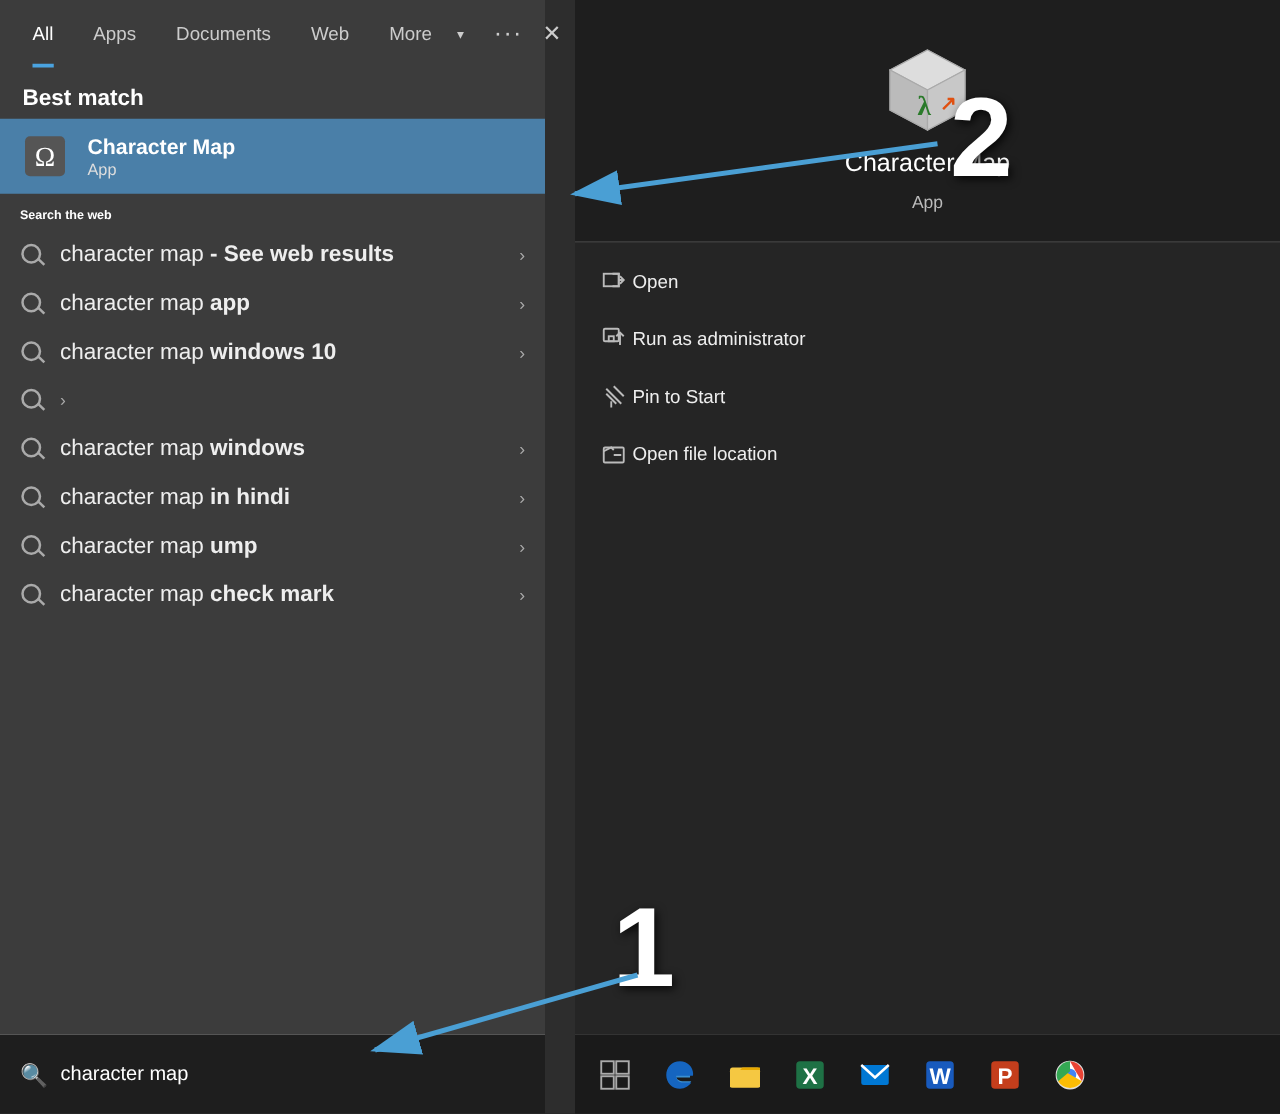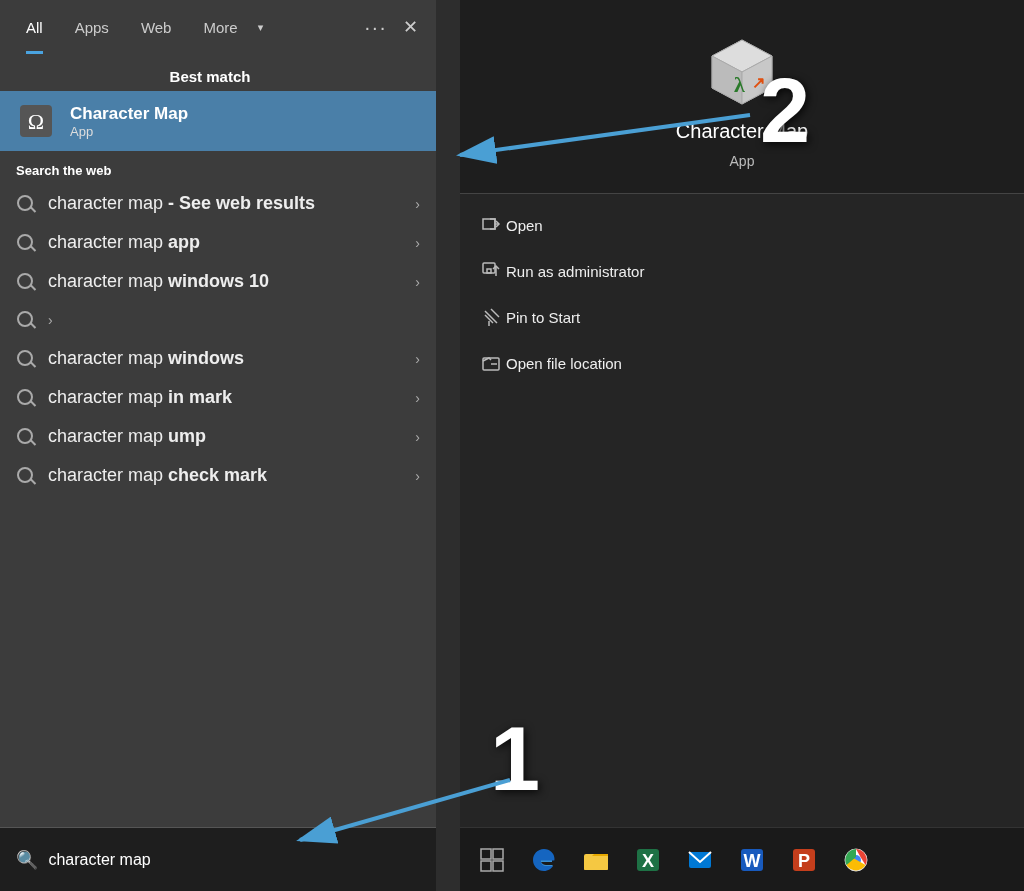--- a/index.html
+++ b/index.html
@@ -78,25 +78,24 @@
 
     
     .results-area {
       flex: 1;
       overflow-y: auto;
       padding: 0;
     }
 
     .section-label {
       color: #fff;
-      font-size: 15px;
+      font-size: 18px;
       font-weight: 600;
-      padding: 14px 16px 6px 0;
+      padding: 14px 16px 6px 18px;
       text-transform: none;
-      text-align: center;
     }
 
     
     .best-match-item {
       display: flex;
       align-items: center;
       background: #4a7fa8;
       padding: 10px 16px;
       cursor: pointer;
       gap: 14px;
@@ -113,21 +112,21 @@
       font-weight: 600;
     }
     .best-match-sub {
       color: #ddd;
       font-size: 13px;
     }
 
     
     .web-section-label {
       color: #fff;
-      font-size: 13px;
+      font-size: 10px;
       font-weight: 600;
       padding: 12px 16px 6px 16px;
     }
 
     .search-item {
       display: flex;
       align-items: center;
       padding: 9px 16px;
       cursor: pointer;
       gap: 12px;
@@ -319,20 +318,23 @@
 <div class="search-panel">
 
   <div class="tabs">
     <div class="tab active">
       <span>All</span>
     </div>
     <div class="tab">
       <span>Apps</span>
     </div>
     <div class="tab">
+      <span>Documents</span>
+    </div>
+    <div class="tab">
       <span>Web</span>
     </div>
     <div class="tab tab-more">
       <span>More</span>
       <span style="font-size:11px; color:#ccc;">▾</span>
     </div>
     <div class="tabs-spacer"></div>
     <div class="tabs-dots">···</div>
     <div class="tabs-close">✕</div>
   </div>
@@ -402,21 +404,21 @@
         character map <b>windows</b>
       </div>
       <div class="search-item-chevron">›</div>
     </div>
 
     <div class="search-item">
       <div class="search-item-icon">
         <span class="magnifier"></span>
       </div>
       <div class="search-item-text">
-        character map <b>in mark</b>
+        character map <b>in hindi</b>
       </div>
       <div class="search-item-chevron">›</div>
     </div>
 
     <div class="search-item">
       <div class="search-item-icon">
         <span class="magnifier"></span>
       </div>
       <div class="search-item-text">
         character map <b>ump</b>

